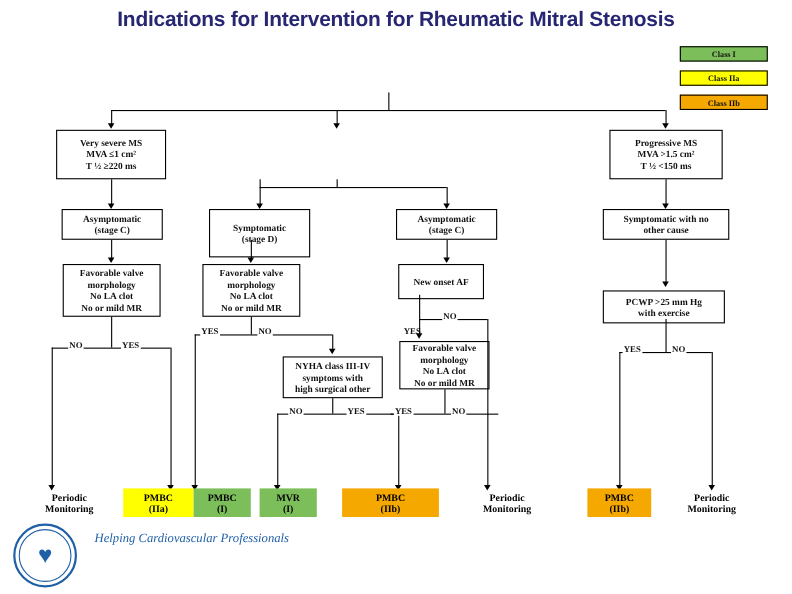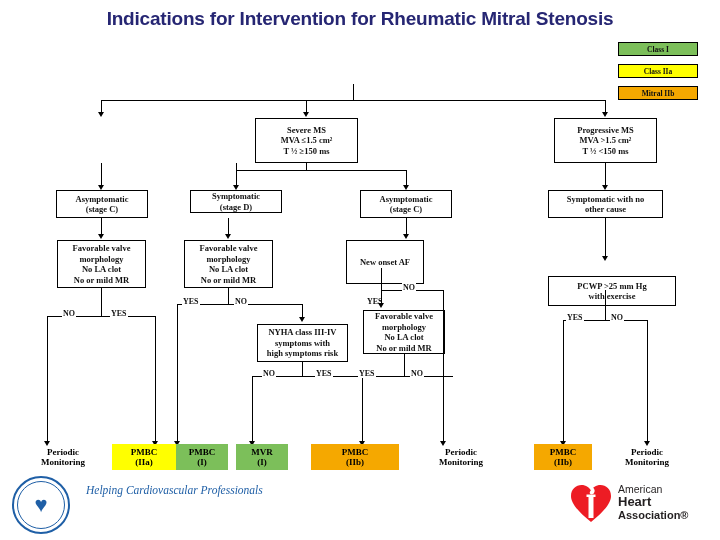--- a/index.html
+++ b/index.html
@@ -78,37 +78,37 @@
 
   <div class="title">Indications for Intervention for Rheumatic Mitral Stenosis</div>
 
   <div class="chip" style="left:618px;top:42px;width:80px;height:14px;background:#7cbf5a;">
     <span>Class I</span>
   </div>
   <div class="chip" style="left:618px;top:64px;width:80px;height:14px;background:#ffff00;">
     <span>Class IIa</span>
   </div>
   <div class="chip" style="left:618px;top:86px;width:80px;height:14px;background:#f5a800;">
-    <span>Mitral IIb</span>
+    <span>Class IIb</span>
   </div>
 
 
   <div class="ln-v" style="left:353px;top:84px;height:16px;"></div>
   <div class="ln-h" style="left:101px;top:100px;width:504px;"></div>
   <div class="ln-v" style="left:101px;top:100px;height:14px;"></div>
   <div class="ln-v" style="left:306px;top:100px;height:14px;"></div>
   <div class="ln-v" style="left:605px;top:100px;height:14px;"></div>
   <div class="arw" style="left:97.5px;top:112px;"></div>
   <div class="arw" style="left:302.5px;top:112px;"></div>
   <div class="arw" style="left:601.5px;top:112px;"></div>
 
-  <div class="node b" style="left:255px;top:118px;width:103px;height:45px;">
-    <span class="ln">Severe MS</span>
-    <span class="ln">MVA ≤1.5 cm²</span>
-    <span class="ln">T ½ ≥150 ms</span>
+  <div class="node b" style="left:51px;top:118px;width:100px;height:45px;">
+    <span class="ln">Very severe MS</span>
+    <span class="ln">MVA ≤1 cm²</span>
+    <span class="ln">T ½ ≥220 ms</span>
   </div>
   <div class="node b" style="left:554px;top:118px;width:103px;height:45px;">
     <span class="ln">Progressive MS</span>
     <span class="ln">MVA &gt;1.5 cm²</span>
     <span class="ln">T ½ &lt;150 ms</span>
   </div>
 
   <div class="ln-v" style="left:101px;top:163px;height:24px;"></div>
   <div class="arw" style="left:97.5px;top:185px;"></div>
 
@@ -120,21 +120,21 @@
   <div class="arw" style="left:402.5px;top:185px;"></div>
   <div class="ln-v" style="left:306px;top:163px;height:7px;"></div>
 
   <div class="ln-v" style="left:605px;top:163px;height:24px;"></div>
   <div class="arw" style="left:601.5px;top:185px;"></div>
 
   <div class="node b" style="left:56px;top:190px;width:92px;height:28px;">
     <span class="ln">Asymptomatic</span>
     <span class="ln">(stage C)</span>
   </div>
-  <div class="node b" style="left:190px;top:190px;width:92px;height:23px;">
+  <div class="node b" style="left:190px;top:190px;width:92px;height:44px;">
     <span class="ln">Symptomatic</span>
     <span class="ln">(stage D)</span>
   </div>
   <div class="node b" style="left:360px;top:190px;width:92px;height:28px;">
     <span class="ln">Asymptomatic</span>
     <span class="ln">(stage C)</span>
   </div>
   <div class="node b" style="left:548px;top:190px;width:115px;height:28px;">
     <span class="ln">Symptomatic with no</span>
     <span class="ln">other cause</span>
@@ -154,24 +154,24 @@
     <span class="ln">morphology</span>
     <span class="ln">No LA clot</span>
     <span class="ln">No or mild MR</span>
   </div>
   <div class="node b" style="left:184px;top:240px;width:89px;height:48px;">
     <span class="ln">Favorable valve</span>
     <span class="ln">morphology</span>
     <span class="ln">No LA clot</span>
     <span class="ln">No or mild MR</span>
   </div>
-  <div class="node b" style="left:346px;top:240px;width:78px;height:44px;">
+  <div class="node b" style="left:362px;top:240px;width:78px;height:32px;">
     <span class="ln">New onset AF</span>
   </div>
-  <div class="node b" style="left:548px;top:276px;width:128px;height:30px;">
+  <div class="node b" style="left:548px;top:264px;width:111px;height:30px;">
     <span class="ln">PCWP &gt;25 mm Hg</span>
     <span class="ln">with exercise</span>
   </div>
 
   <div class="ln-v" style="left:101px;top:288px;height:28px;"></div>
   <div class="ln-h" style="left:47px;top:316px;width:108px;"></div>
   <div class="edgelbl" style="left:62px;top:309px;">NO</div>
   <div class="edgelbl" style="left:110px;top:309px;">YES</div>
   <div class="ln-v" style="left:47px;top:316px;height:127px;"></div>
   <div class="arw" style="left:43.5px;top:441px;"></div>
@@ -183,21 +183,21 @@
   <div class="edgelbl" style="left:182px;top:297px;">YES</div>
   <div class="edgelbl" style="left:234px;top:297px;">NO</div>
   <div class="ln-v" style="left:177px;top:304px;height:139px;"></div>
   <div class="arw" style="left:173.5px;top:441px;"></div>
   <div class="ln-v" style="left:302px;top:304px;height:15px;"></div>
   <div class="arw" style="left:298.5px;top:317px;"></div>
 
   <div class="node b" style="left:257px;top:324px;width:91px;height:38px;">
     <span class="ln">NYHA class III-IV</span>
     <span class="ln">symptoms with</span>
-    <span class="ln">high  symptoms risk</span>
+    <span class="ln">high  surgical other</span>
   </div>
   <div class="ln-v" style="left:302px;top:362px;height:14px;"></div>
   <div class="ln-h" style="left:252px;top:376px;width:110px;"></div>
   <div class="edgelbl" style="left:262px;top:369px;">NO</div>
   <div class="edgelbl" style="left:315px;top:369px;">YES</div>
   <div class="ln-v" style="left:252px;top:376px;height:67px;"></div>
   <div class="arw" style="left:248.5px;top:441px;"></div>
   <div class="ln-v" style="left:362px;top:376px;height:67px;"></div>
   <div class="arw" style="left:358.5px;top:441px;"></div>
 
@@ -264,27 +264,14 @@
   </div>
 
   <div class="acc-logo">
     <div class="ring"></div>
     <div class="heartglyph">♥</div>
   </div>
   <div class="acc-tag">
     <div>Helping Cardiovascular Professionals</div>
   </div>
 
-  <div class="aha">
-    <svg class="hrt" viewBox="0 0 42 40">
-      <path d="M21 38 C6 26 1 18 1 12 C1 5 6 1 11.5 1 C16 1 19.5 3.5 21 6.5 C22.5 3.5 26 1 30.5 1 C36 1 41 5 41 12 C41 18 36 26 21 38 Z" fill="#ed1c24"></path>
-      <path d="M18.5 12 h5 v22 h-5 z" fill="#ffffff"></path>
-      <path d="M16.5 10.5 h9 v2.5 h-9 z" fill="#ffffff"></path>
-      <path d="M21 2.5 c3.5 1.5 4.5 4 3 6.5 c-1.2 2 -3.6 1.8 -4.2 0.3 c-0.5 -1.3 0.8 -2.2 1.2 -3.3 c0.3 -1.1 0.2 -2.3 0 -3.5 z" fill="#ffffff"></path>
-    </svg>
-    <div class="txt">
-      <div class="t1">American</div>
-      <div class="t2">Heart</div>
-      <div class="t3">Association®</div>
-    </div>
-  </div>
 
 </div>
 
 </body></html>

